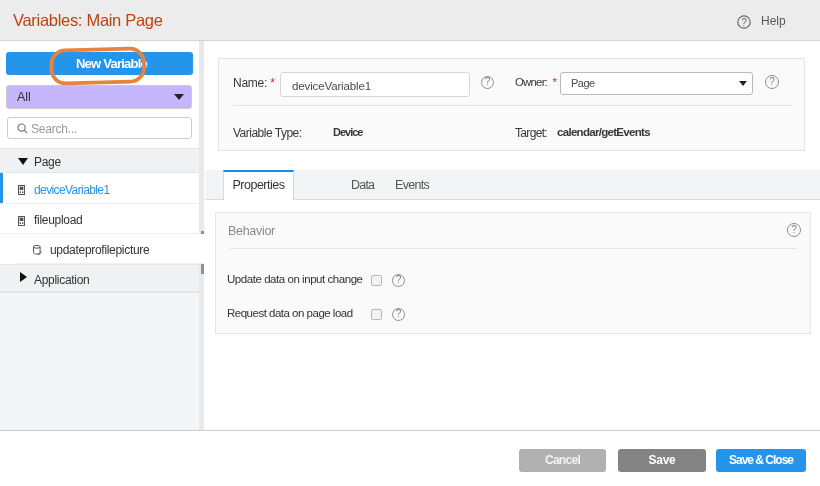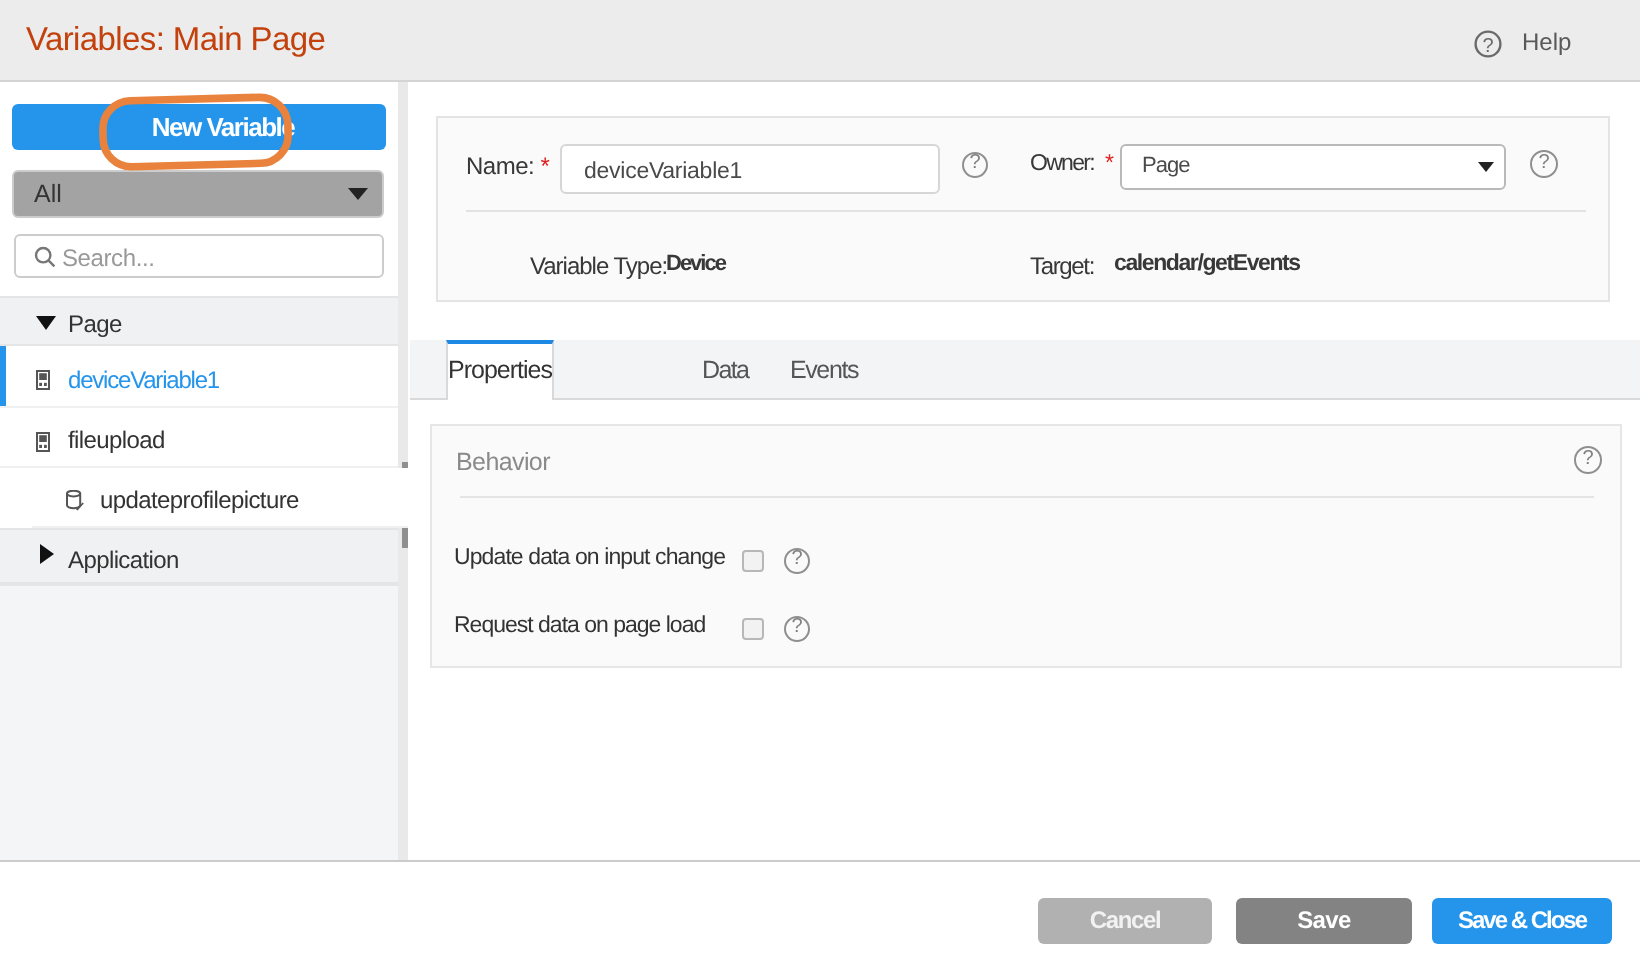--- a/index.html
+++ b/index.html
@@ -10,21 +10,21 @@
   
   #header { left:0; top:0; width:820px; height:41px; background:#ececec; border-bottom:1px solid #d4d4d4; }
   #title { left:13px; top:11px; font-size:16.5px; letter-spacing:-0.3px; color:#c2410c; }
   #help { left:761px; top:14px; font-size:12px; color:#595959; }
 
   
   #sidebar { left:0; top:41px; width:200px; height:389px; background:#fff; }
   #divider { left:199px; top:41px; width:5px; height:389px; background:#e9e9e9; }
   #thumb { left:201px; top:231px; width:3px; height:43px; background:#8f8f8f; }
   #newvar { left:6px; top:52px; width:187px; height:23px; background:#2595ec; border-radius:3px; color:#fff; font-weight:bold; font-size:13px; letter-spacing:-0.75px; text-align:center; line-height:23px;padding-left:24px; }
-  #allsel { left:6px; top:85px; width:186px; height:24px; background:#a3a3a3; border:1px solid #ccc; border-radius:3px; font-size:12.5px; color:#333; line-height:22px; padding-left:10px; }
+  #allsel { left:6px; top:85px; width:186px; height:24px; background:#c4b5fd; border:1px solid #ccc; border-radius:3px; font-size:12.5px; color:#333; line-height:22px; padding-left:10px; }
   #allsel .caret { position:absolute; right:7px; top:8px; width:0; height:0; border-left:5.5px solid transparent; border-right:5.5px solid transparent; border-top:6.5px solid #222; }
   #search { left:7px; top:117px; width:185px; height:22px; background:#fff; border:1px solid #ccc; border-radius:3px; font-size:12px; letter-spacing:-0.2px; color:#999; line-height:20px; }
   #search span.txt { position:absolute; left:23px; top:1px; }
 
   
   .trow { left:0; width:199px; font-size:12px; letter-spacing:-0.3px; color:#333; }
   .grow { background:#f0f1f2; border-top:1px solid #e5e5e5; border-bottom:1px solid #e5e5e5; }
   .vrow { background:#fff; border-bottom:1px solid #eef0f1; }
   .tlabel { position:absolute; left:34px; top:calc(50% + 1.5px); transform:translateY(-50%); }
   .tri-d { position:absolute; left:18px; top:9px; width:0; height:0; border-left:5px solid transparent; border-right:5px solid transparent; border-top:7px solid #111; }
@@ -44,21 +44,21 @@
   .lbl { font-size:12px; color:#383838; }
   .star { color:#e02020; }
   #nameinput { left:280px; top:72px; width:190px; height:25px; background:#fff; border:1px solid #d6d6d6; border-radius:3px; font-size:11.5px; letter-spacing:-0.13px; color:#4a4a4a; line-height:26px; padding-left:11px; }
   #ownersel { left:560px; top:72px; width:193px; height:23px; background:#fff; border:1px solid #b9b9b9; border-radius:3px; font-size:11px; letter-spacing:-0.5px; color:#4a4a4a; line-height:21px; padding-left:10px; }
   #ownersel .caret { position:absolute; right:5px; top:8px; width:0; height:0; border-left:4.5px solid transparent; border-right:4.5px solid transparent; border-top:5.5px solid #222; }
   #sep1 { left:233px; top:105px; width:560px; height:1px; background:#e2e2e2; }
   .qicon { position:absolute; width:14px; height:14px; border:1.2px solid #8f8f8f; border-radius:50%; color:#808080; font-size:10px; text-align:center; line-height:11.5px; }
 
   
   #tabbar { left:205px; top:170px; width:615px; height:30px; background:#f3f4f5; border-bottom:1px solid #d9d9d9; }
-  #tab-active { left:223px; top:170px; width:54px; height:30px; background:#fff; border-top:2px solid #1e88e5; border-left:1px solid #d9d9d9; border-right:1px solid #d9d9d9; font-size:12.5px; letter-spacing:-0.5px; color:#333; text-align:center; line-height:27px; }
+  #tab-active { left:223px; top:170px; width:71px; height:30px; background:#fff; border-top:2px solid #1e88e5; border-left:1px solid #d9d9d9; border-right:1px solid #d9d9d9; font-size:12.5px; letter-spacing:-0.5px; color:#333; text-align:center; line-height:27px; }
   .tab { font-size:12.5px; color:#555; top:178px;margin-left:44px; }
   #tab-data { left:307px; letter-spacing:-0.8px; }
   #tab-events { left:351px; letter-spacing:-0.7px; }
 
   
   #behpanel { left:215px; top:212px; width:596px; height:122px; background:#fafafa; border:1px solid #e6e6e6; }
   #behtitle { left:228px; top:224px; font-size:12.5px; letter-spacing:-0.3px; color:#8a8a8a; }
   #behsep { left:230px; top:248px; width:567px; height:1px; background:#e4e4e4; }
   .cblabel { font-size:11.5px; color:#333; }
   .cbox { position:absolute; width:11px; height:11px; background:#f2f2f2; border:1px solid #b7b7b7; border-radius:2px; }
@@ -138,21 +138,21 @@
 
   <div id="main" class="abs"></div>
   <div id="toppanel" class="abs"></div>
   <div class="abs lbl" style="left:233px; top:76px; letter-spacing:-0.25px;">Name: <span class="star">*</span></div>
   <div id="nameinput" class="abs">deviceVariable1</div>
   <div class="abs qicon" style="left:481px; top:76px; width:13px; height:13px; line-height:10px; font-size:10px;">?</div>
   <div class="abs lbl" style="left:515px; top:76px; font-size:11.5px; letter-spacing:-0.85px;">Owner: <span class="star" style="letter-spacing:0;">&nbsp;*</span></div>
   <div id="ownersel" class="abs">Page<span class="caret"></span></div>
   <div class="abs qicon" style="left:765px; top:75px;">?</div>
   <div id="sep1" class="abs"></div>
-  <div class="abs lbl" style="left:233px; top:126px; letter-spacing:-0.5px;margin-left:32px;">Variable Type:</div>
+  <div class="abs lbl" style="left:233px; top:126px; letter-spacing:-0.5px;">Variable Type:</div>
   <div class="abs lbl" style="left:309px; top:126px; font-weight:bold; font-size:11px; letter-spacing:-1px;padding-left:24px;">Device</div>
   <div class="abs lbl" style="left:515px; top:126px; letter-spacing:-0.67px;">Target:</div>
   <div class="abs lbl" style="left:557px; top:126px; font-weight:bold; font-size:11.5px; letter-spacing:-0.7px;">calendar/getEvents</div>
 
   <div id="tabbar" class="abs"></div>
   <div id="tab-active" class="abs">Properties</div>
   <div id="tab-data" class="abs tab">Data</div>
   <div id="tab-events" class="abs tab">Events</div>
 
   <div id="behpanel" class="abs"></div>

